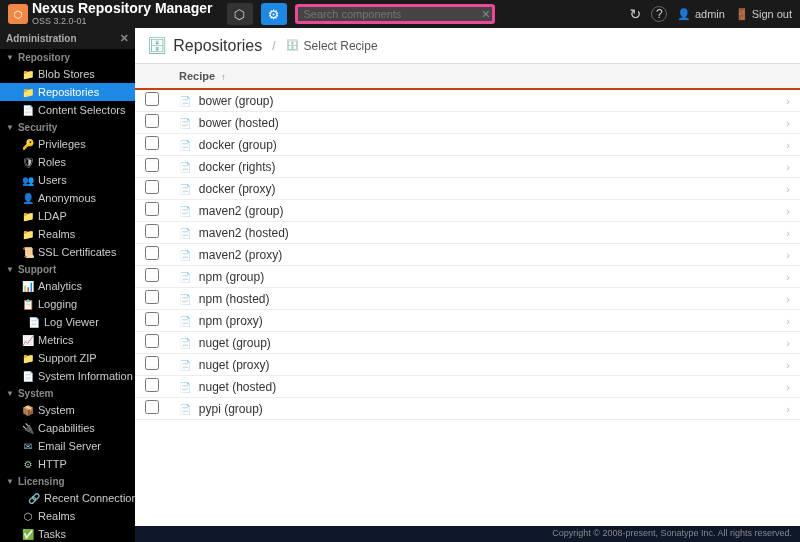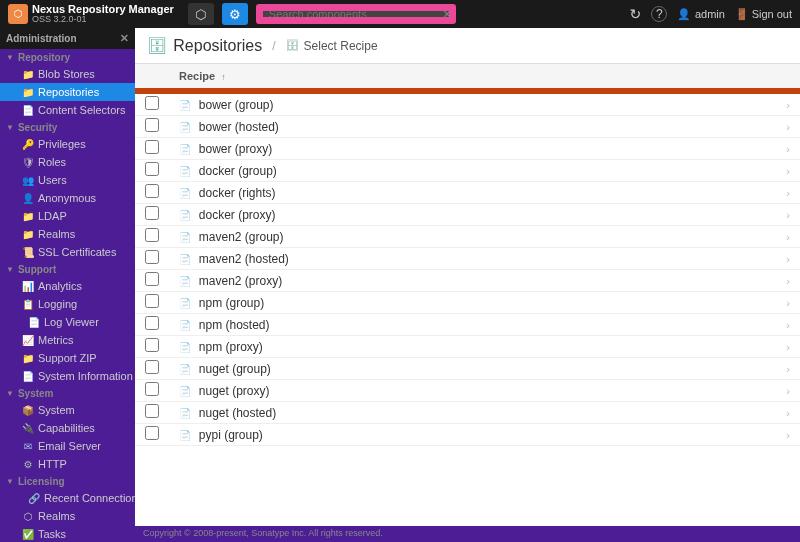--- a/index.html
+++ b/index.html
@@ -5,41 +5,41 @@
     * { box-sizing: border-box; margin: 0; padding: 0; }
     body { font-family: Arial, sans-serif; font-size: 12px; background: #dde; overflow: hidden; }
 
     
     #topbar {
       display: flex; align-items: center;
       background: #1a1a1a; color: #ccc;
       height: 28px; padding: 0 8px; gap: 8px;
     }
     #topbar .logo-area { display: flex; flex-direction: column; line-height: 1.1; margin-right: 6px; }
-    #topbar .logo-title { color: #fff; font-size: 11px; font-weight: bold; }
+    #topbar .logo-title { color: #fff; font-size: 14px; font-weight: bold; }
     #topbar .logo-version { color: #aaa; font-size: 9px; }
     #topbar .logo-icon { width: 20px; height: 20px; background: #e84; border-radius: 3px; display: flex; align-items: center; justify-content: center; color: #fff; font-size: 10px; margin-right: 4px; }
     #topbar .logo-wrap { display: flex; align-items: center; }
     #topbar .top-icon-btn { background: #333; border: none; color: #ccc; width: 26px; height: 22px; border-radius: 3px; cursor: pointer; display: flex; align-items: center; justify-content: center; font-size: 13px; }
     #topbar .top-icon-btn.active { background: #1e88e5; color: #fff; }
     #topbar .search-wrap { flex: 1; max-width: 200px; position: relative; }
-    #topbar .search-wrap input { width: 100%; background: #444; border: 7px solid #ec4899; border-radius: 3px; color: #ccc; padding: 2px 20px 2px 6px; font-size: 11px; height: 20px; outline: none; }
+    #topbar .search-wrap input { width: 100%; background: #444; border: 3px solid #ec4899; border-radius: 3px; color: #ccc; padding: 2px 20px 2px 6px; font-size: 11px; height: 20px; outline: none; }
     #topbar .search-clear { position: absolute; right: 4px; top: 50%; transform: translateY(-50%); color: #888; cursor: pointer; font-size: 11px; }
     #topbar .right-area { margin-left: auto; display: flex; align-items: center; gap: 10px; }
     #topbar .right-icon { color: #ccc; font-size: 14px; cursor: pointer; }
     #topbar .user-area { display: flex; align-items: center; gap: 4px; color: #ccc; cursor: pointer; font-size: 11px; }
     #topbar .signout { color: #ccc; font-size: 11px; cursor: pointer; display: flex; align-items: center; gap: 3px; }
 
     
     #layout { display: flex; height: calc(542px - 28px); }
 
     
     #sidebar {
       width: 135px; min-width: 135px;
-      background: #4c1d95; color: #ccc;
+      background: #000000; color: #ccc;
       overflow-y: auto; overflow-x: hidden;
       font-size: 11px;
     }
     #sidebar::-webkit-scrollbar { width: 4px; }
     #sidebar::-webkit-scrollbar-thumb { background: #555; }
     .sidebar-header {
       background: #1a1a1a; color: #aaa;
       font-size: 10px; font-weight: bold;
       padding: 4px 6px;
       display: flex; align-items: center; justify-content: space-between;
@@ -90,33 +90,33 @@
     .page-header h1 { font-size: 16px; color: #333; font-weight: normal; }
     .page-header .breadcrumb-sep { color: #aaa; margin: 0 4px; }
     .page-header .breadcrumb-link { color: #555; font-size: 12px; display: flex; align-items: center; gap: 4px; }
     .page-header .breadcrumb-link .bc-icon { font-size: 11px; color: #7a9; }
 
     
     .table-area { flex: 1; overflow-y: auto; background: #fff; margin: 0; }
     .table-area::-webkit-scrollbar { width: 8px; }
     .table-area::-webkit-scrollbar-thumb { background: #bbb; }
     .repo-table { width: 100%; border-collapse: collapse; }
-    .repo-table thead tr { background: #f5f5f5; border-bottom: 6px solid #c2410c; }
+    .repo-table thead tr { background: #f5f5f5; border-bottom: 2px solid #c2410c; }
     .repo-table th { padding: 6px 10px; text-align: left; color: #555; font-size: 11px; font-weight: bold; cursor: pointer; }
     .repo-table th .sort-arrow { color: #888; margin-left: 3px; font-size: 9px; }
     .repo-table tbody tr { border-bottom: 1px solid #eee; cursor: pointer; }
     .repo-table td { padding: 2px 10px; color: #333; font-size: 12px; }
     .repo-table td .row-icon { color: #90b0d0; font-size: 10px; margin-right: 4px; }
     .repo-table td.chevron { text-align: right; color: #bbb; font-size: 11px; }
     .row-checkbox { width: 14px; height: 14px; }
 
     
     #footer {
-      background: #4c1d95; color: #888; font-size: 9px;
-      padding: 2px 8px; 
+      background: #0f172a; color: #888; font-size: 9px;
+      padding: 2px 8px; text-align: right;
       min-height: 16px;
     }
   </style>
 </head>
 <body>
 
 <div id="topbar">
   <div class="logo-wrap">
     <div class="logo-icon">⬡</div>
     <div class="logo-area">
@@ -314,30 +314,20 @@
         <span>bower (hosted)</span>
       </td>
       <td class="chevron">›</td>
     </tr>
             <tr>
       <td>
         <input type="checkbox" class="row-checkbox" style="">
       </td>
       <td>
         <span class="row-icon">📄</span>
-        <span>bower (proxy)</span>
-      </td>
-      <td class="chevron">›</td>
-    </tr>
-            <tr>
-      <td>
-        <input type="checkbox" class="row-checkbox" style="">
-      </td>
-      <td>
-        <span class="row-icon">📄</span>
         <span>docker (group)</span>
       </td>
       <td class="chevron">›</td>
     </tr>
             <tr>
       <td>
         <input type="checkbox" class="row-checkbox" style="">
       </td>
       <td>
         <span class="row-icon">📄</span>

